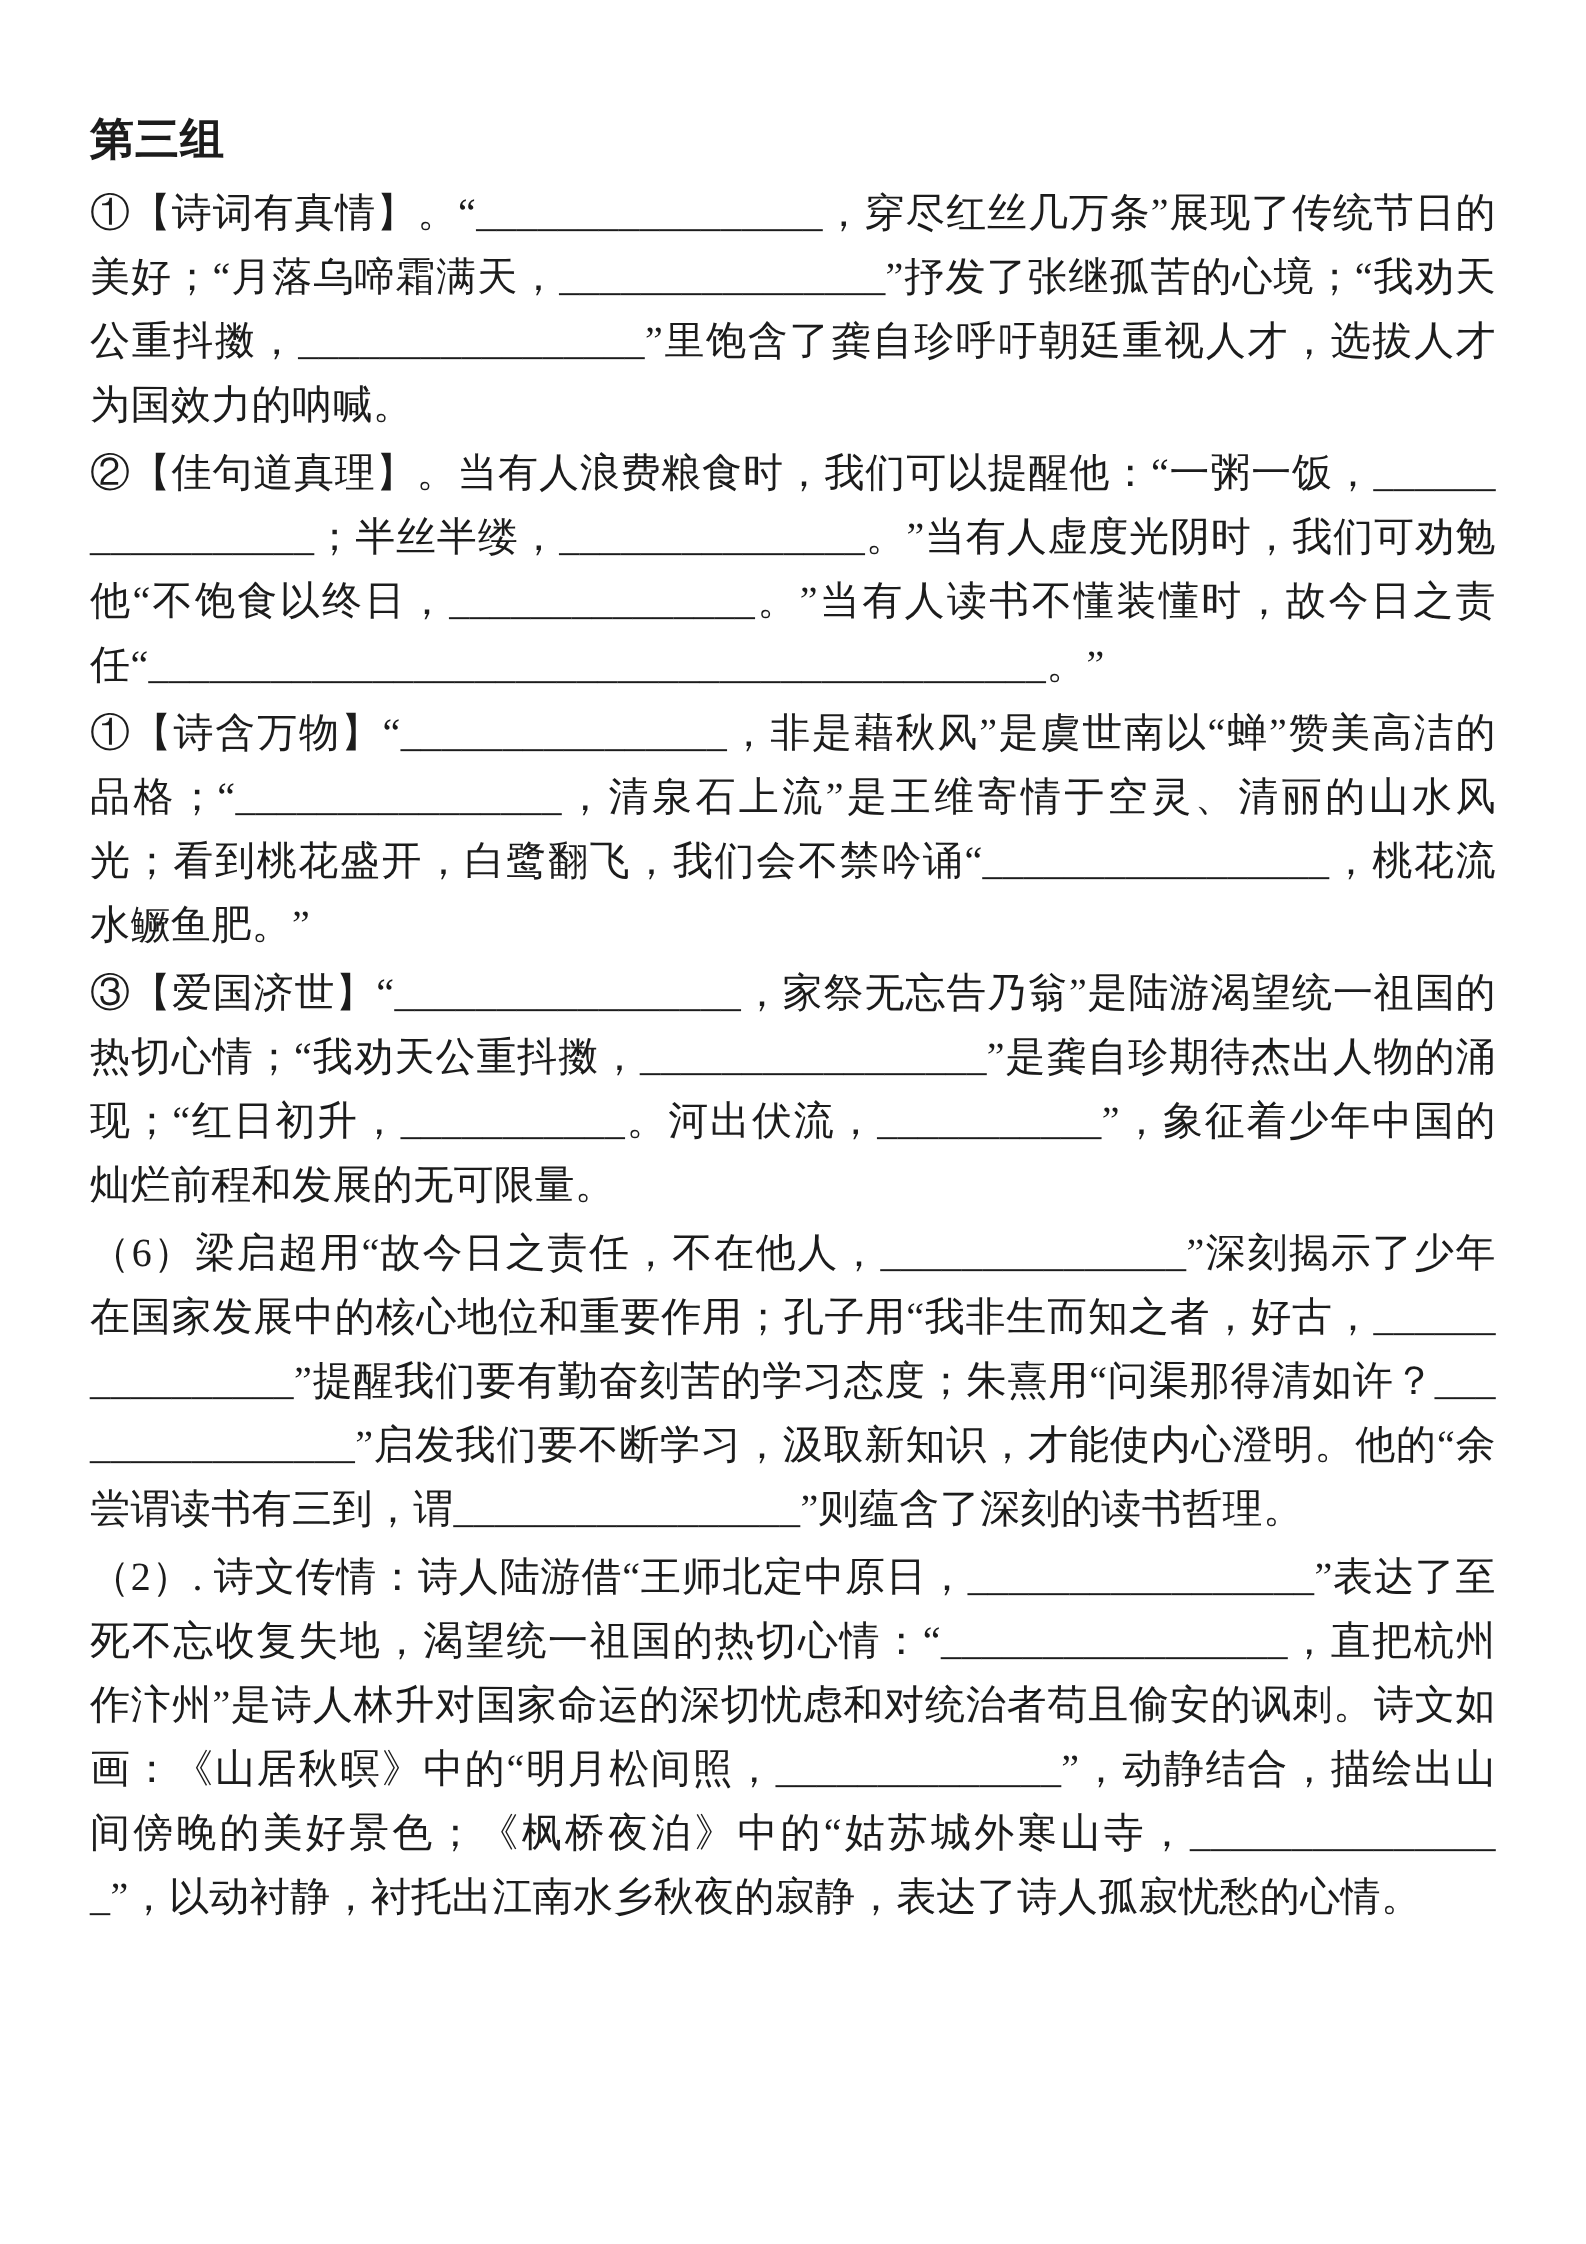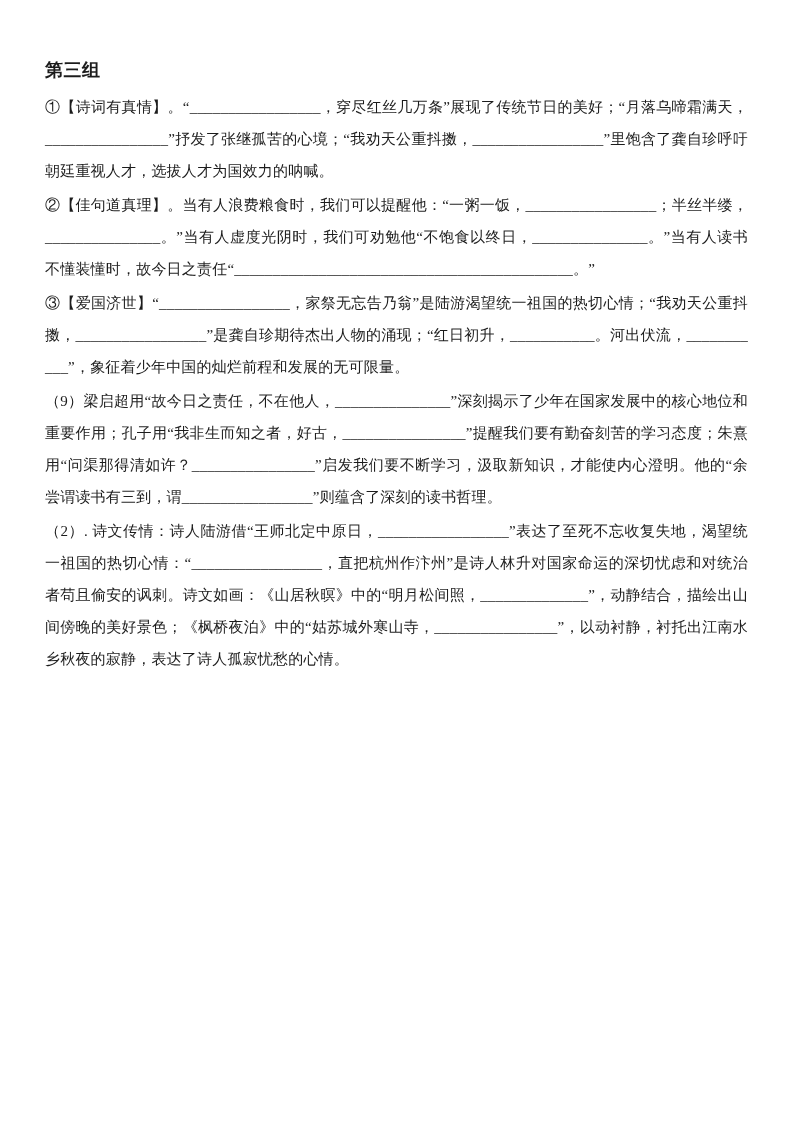--- a/index.html
+++ b/index.html
@@ -18,51 +18,52 @@
     height: 1122px;
     padding: 46px 45px 0 45px;
     font-family: "Liberation Serif", "DejaVu Serif", serif;
     color: #1c1c1c;
     background: #ffffff;
   }
   .section {
     margin: 0;
   }
   .section-heading {
-    font-size: 18px;
+    font-size: 22px;
     font-weight: bold;
     line-height: 24px;
     margin: 12px 0 9px 0;
     letter-spacing: 0.5px;
   }
   .para {
-    font-size: 15px;
+    font-size: 20px;
     line-height: 32px;
     margin: 0 0 2px 0;
     text-align: justify;
     word-break: break-all;
     letter-spacing: 0.2px;
   }
 </style>
 </head>
 <body>
 
 <div class="doc">
 
   <div class="section">
     <h2 class="section-heading">第三组</h2>
     <p class="para">①【诗词有真情】。“_________________，穿尽红丝几万条”展现了传统节日的美好；“月落乌啼霜满天，________________”抒发了张继孤苦的心境；“我劝天公重抖擞，_________________”里饱含了龚自珍呼吁朝廷重视人才，选拔人才为国效力的呐喊。</p>
     <p class="para">②【佳句道真理】。当有人浪费粮食时，我们可以提醒他：“一粥一饭，_________________；半丝半缕，_______________。”当有人虚度光阴时，我们可劝勉他“不饱食以终日，_______________。”当有人读书不懂装懂时，故今日之责任“____________________________________________。”</p>
   </div>
 
   <div class="section">
+    <p class="para">①【诗含万物】“________________，非是藉秋风”是虞世南以“蝉”赞美高洁的品格；“________________，清泉石上流”是王维寄情于空灵、清丽的山水风光；看到桃花盛开，白鹭翻飞，我们会不禁吟诵“_________________，桃花流水鳜鱼肥。”</p>
     <p class="para">③【爱国济世】“_________________，家祭无忘告乃翁”是陆游渴望统一祖国的热切心情；“我劝天公重抖擞，_________________”是龚自珍期待杰出人物的涌现；“红日初升，___________。河出伏流，___________”，象征着少年中国的灿烂前程和发展的无可限量。</p>
   </div>
 
   <div class="section">
-    <p class="para">（9）梁启超用“故今日之责任，不在他人，_______________”深刻揭示了少年在国家发展中的核心地位和重要作用；孔子用“我非生而知之者，好古，________________”提醒我们要有勤奋刻苦的学习态度；朱熹用“问渠那得清如许？________________”启发我们要不断学习，汲取新知识，才能使内心澄明。他的“余尝谓读书有三到，谓_________________”则蕴含了深刻的读书哲理。</p>
+    <p class="para">（6）梁启超用“故今日之责任，不在他人，_______________”深刻揭示了少年在国家发展中的核心地位和重要作用；孔子用“我非生而知之者，好古，________________”提醒我们要有勤奋刻苦的学习态度；朱熹用“问渠那得清如许？________________”启发我们要不断学习，汲取新知识，才能使内心澄明。他的“余尝谓读书有三到，谓_________________”则蕴含了深刻的读书哲理。</p>
     <p class="para">（2）. 诗文传情：诗人陆游借“王师北定中原日，_________________”表达了至死不忘收复失地，渴望统一祖国的热切心情：“_________________，直把杭州作汴州”是诗人林升对国家命运的深切忧虑和对统治者苟且偷安的讽刺。诗文如画：《山居秋暝》中的“明月松间照，______________”，动静结合，描绘出山间傍晚的美好景色；《枫桥夜泊》中的“姑苏城外寒山寺，________________”，以动衬静，衬托出江南水乡秋夜的寂静，表达了诗人孤寂忧愁的心情。</p>
   </div>
 
   <div class="section">
   </div>
 
 </div>
 
 </body></html>

